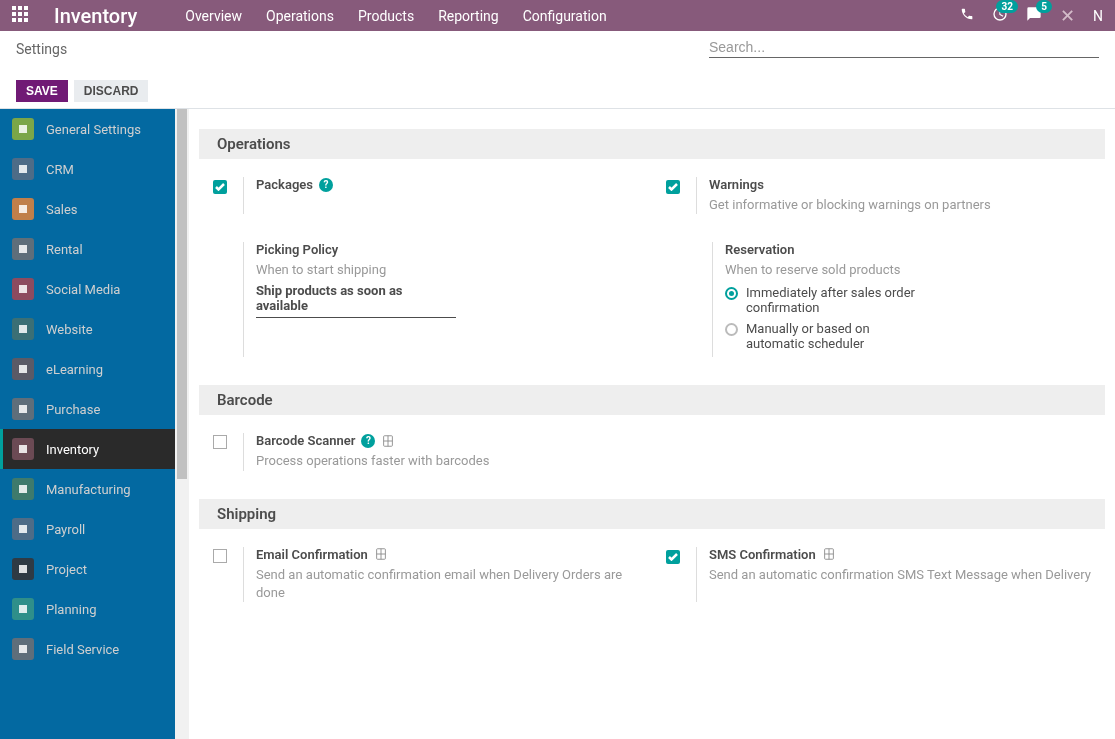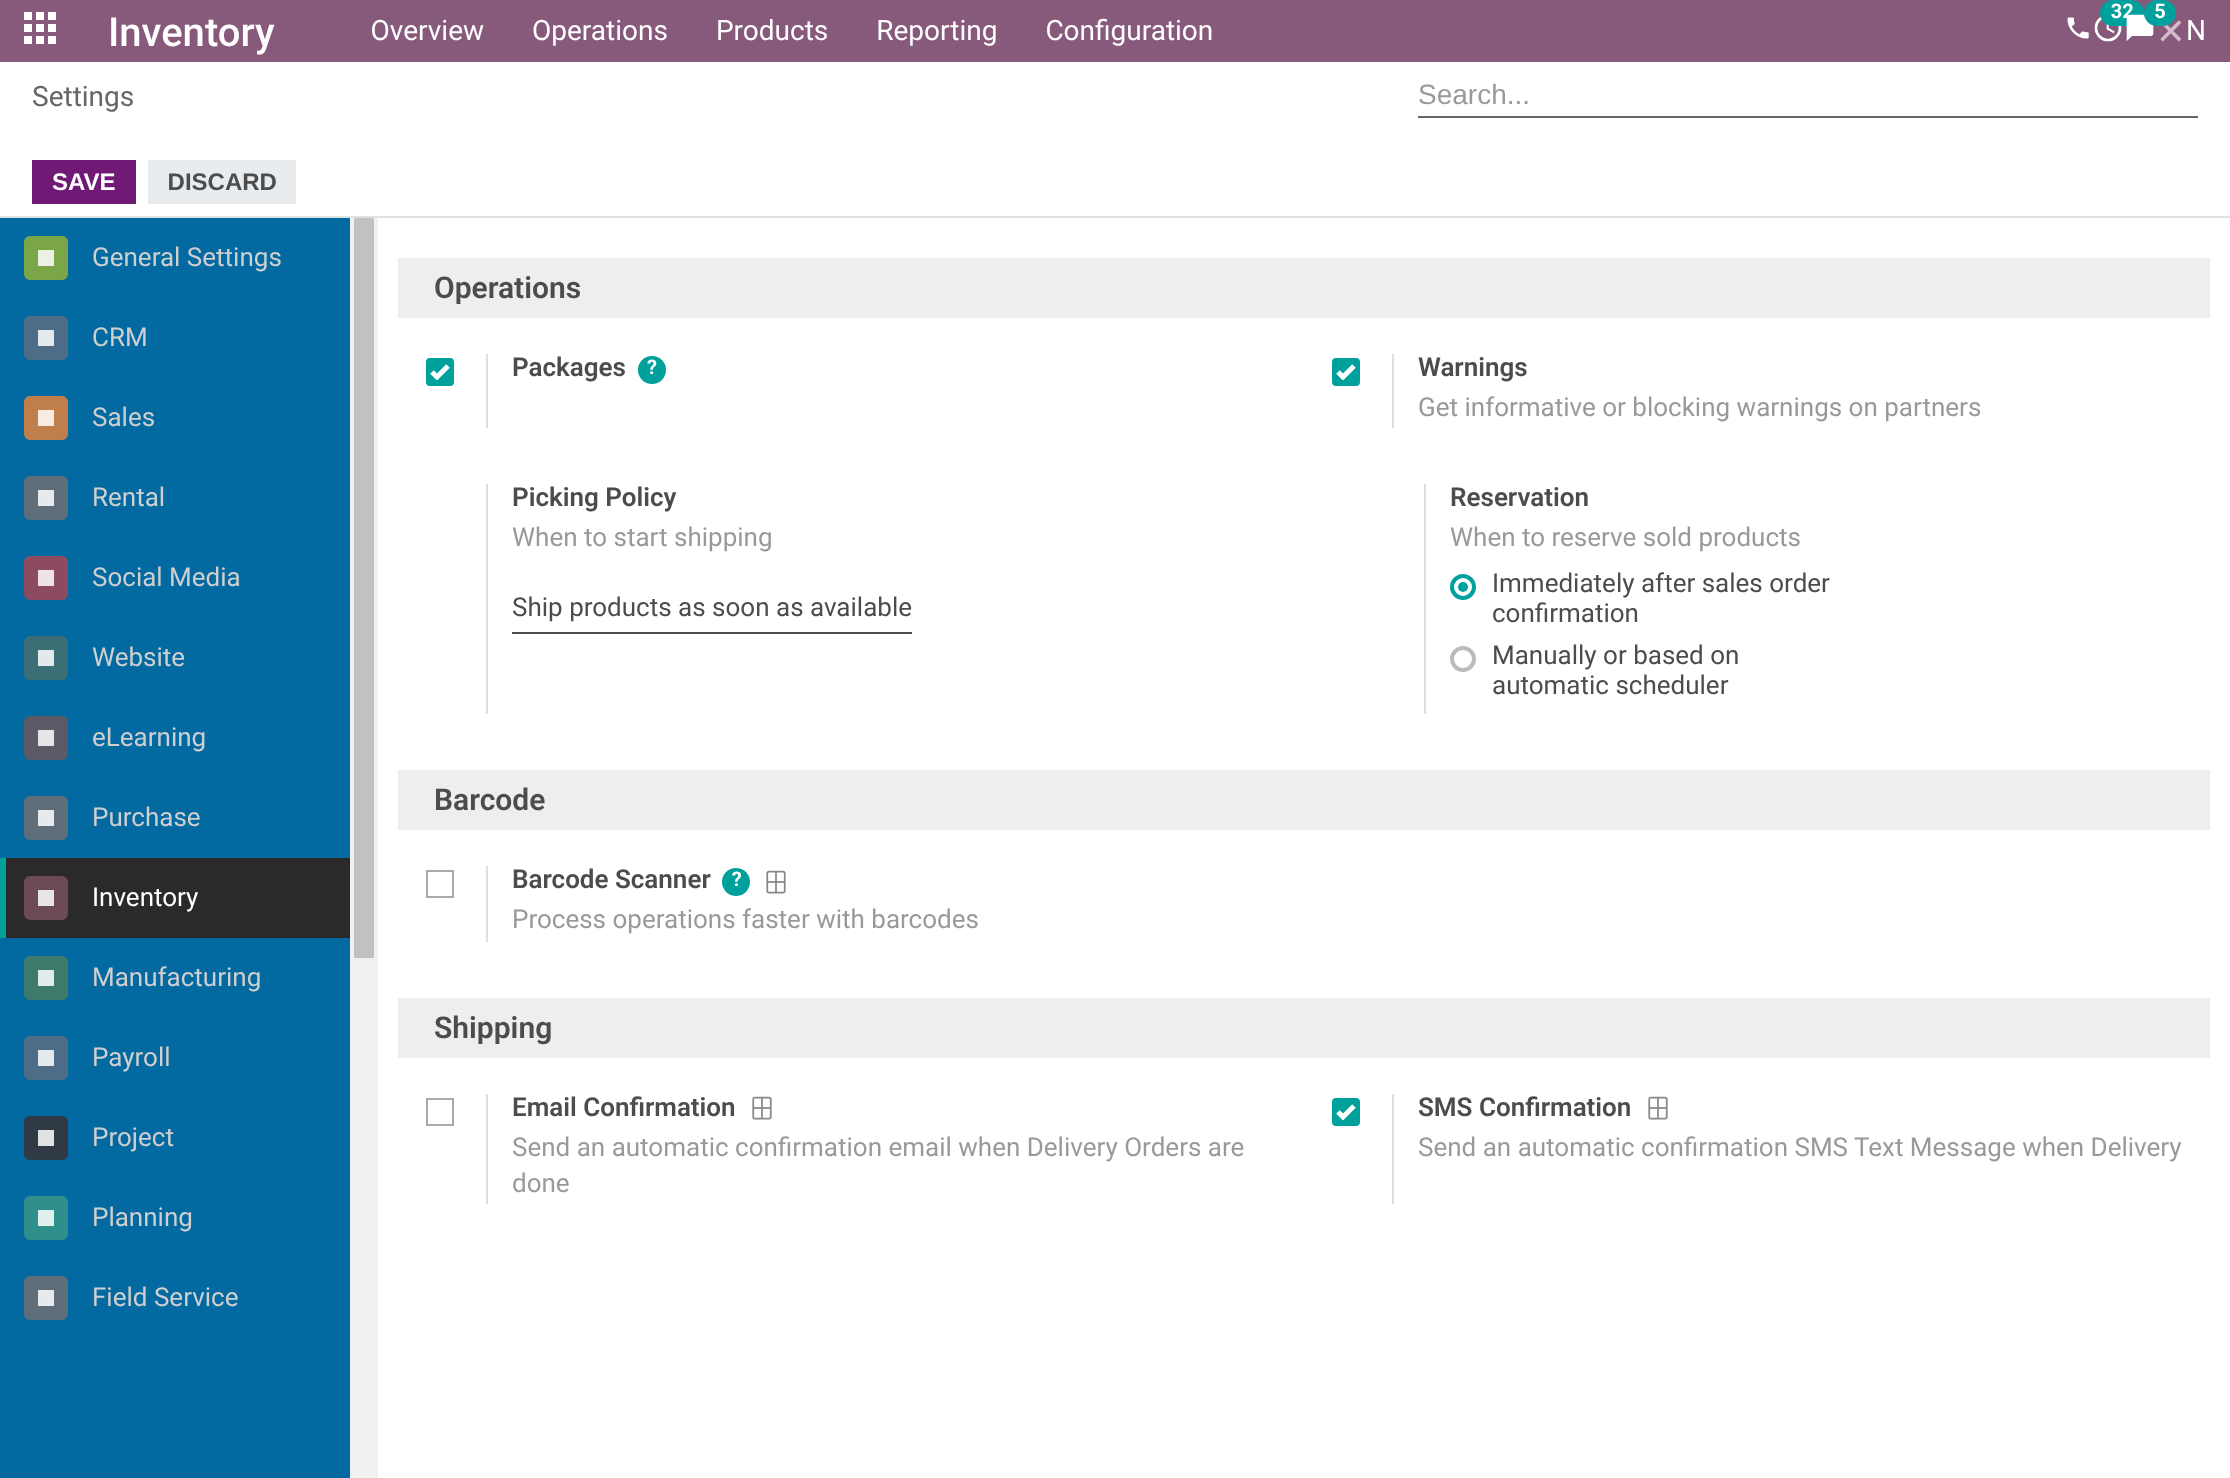--- a/index.html
+++ b/index.html
@@ -5,21 +5,21 @@
 * { box-sizing: border-box; margin: 0; padding: 0; }
 body { font-family: -apple-system, BlinkMacSystemFont, "Segoe UI", Roboto, "Helvetica Neue", Arial, sans-serif; font-size: 13px; color: #4c4c4c; overflow: hidden; width: 1115px; height: 739px; }
 
 
 .topnav { height: 31px; background: #875a7b; display: flex; align-items: center; color: #fff; padding: 0 12px; }
 .apps-icon { width: 20px; height: 20px; display: grid; grid-template-columns: repeat(3,4px); grid-template-rows: repeat(3,4px); gap: 2px; margin-right: 22px; cursor: pointer; }
 .apps-icon span { background: #fff; }
 .brand { font-size: 20px; font-weight: 500; margin-right: 48px; }
 .topmenu { display: flex; gap: 24px; }
 .topmenu a { color: #fff; text-decoration: none; font-size: 14px; cursor: pointer; }
-.topnav-right { margin-left: auto; display: flex; align-items: center; }
+.topnav-right { margin-left: auto; display: flex; align-items: center; gap: 18px; }
 .phone-icon svg, .clock-icon svg, .chat-icon svg { fill: #fff; }
 .badge-wrap { position: relative; cursor: pointer; }
 .badge { position: absolute; top: -6px; right: -10px; background: #00a09d; color: #fff; border-radius: 8px; font-size: 10px; padding: 1px 5px; font-weight: bold; }
 .close-x { font-size: 18px; color: #d4bcc9; cursor: pointer; }
 .user-letter { color: #fff; font-size: 14px; }
 
 
 .cp { height: 78px; border-bottom: 1px solid #dee2e6; display: flex; flex-direction: column; justify-content: space-between; padding: 8px 16px 6px; }
 .cp-top { display: flex; align-items: center; justify-content: space-between; }
 .cp-title { font-size: 14px; color: #666; }
@@ -57,21 +57,21 @@
 .odoo-check svg { stroke: #fff; stroke-width: 2.5; fill: none; }
 .odoo-check-empty { width: 14px; height: 14px; border: 1px solid #aaa; display: inline-block; cursor: pointer; }
 .help-icon { width: 14px; height: 14px; background: #00a09d; border-radius: 50%; color: #fff; font-size: 10px; font-weight: bold; display: inline-flex; align-items: center; justify-content: center; cursor: pointer; }
 .ent-icon { display: inline-flex; align-items: center; justify-content: center; cursor: pointer; }
 .ent-icon svg { stroke: #888; fill: none; }
 .radio-row { display: flex; align-items: flex-start; gap: 8px; margin: 6px 0; }
 .radio { width: 13px; height: 13px; border: 2px solid #bbb; border-radius: 50%; margin-top: 2px; cursor: pointer; flex-shrink: 0; position: relative; }
 .radio.on { border-color: #00a09d; }
 .radio.on::after { content: ""; position: absolute; inset: 2px; background: #00a09d; border-radius: 50%; }
 .radio-label { color: #4c4c4c; max-width: 180px; }
-.select-line { border-bottom: 1px solid #4c4c4c; padding: 4px 0; margin-top: 14px; color: #4c4c4c; cursor: pointer; max-width: 200px; }
+.select-line { border-bottom: 1px solid #4c4c4c; padding: 4px 0; margin-top: 0; color: #4c4c4c; cursor: pointer; max-width: 200px; font-weight: bold; }
 </style>
 </head>
 <body>
 
 <div class="topnav">
   <div class="apps-icon">
     <span></span>
       <span></span>
       <span></span>
       <span></span>

